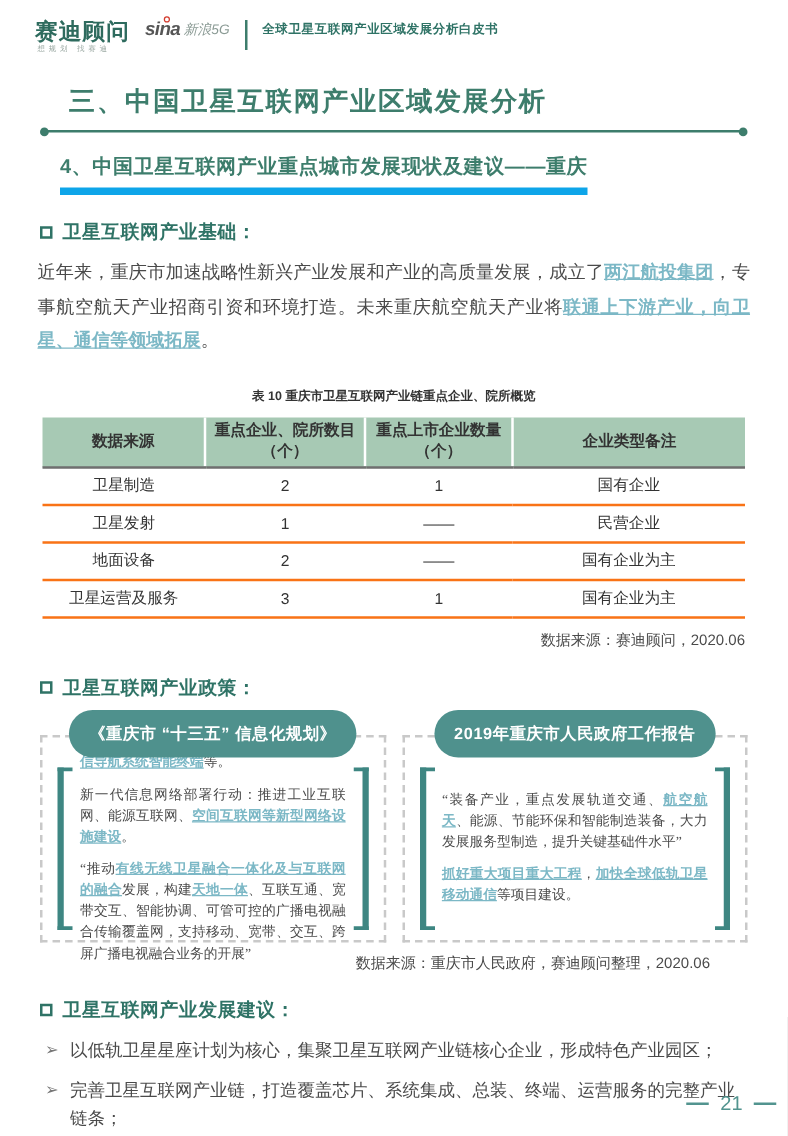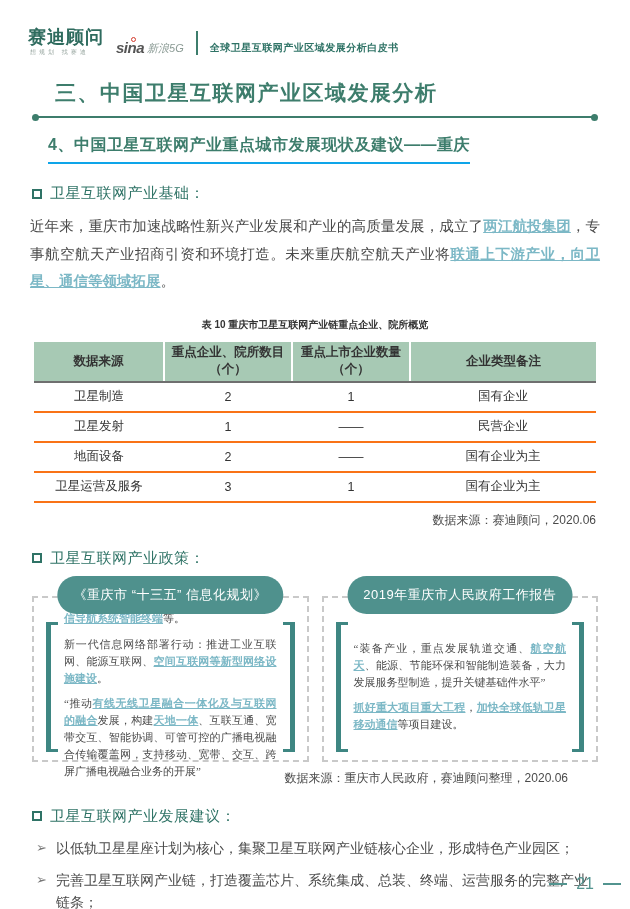--- a/index.html
+++ b/index.html
@@ -3,55 +3,55 @@
 <meta charset="utf-8">
 <style>
   * { margin:0; padding:0; box-sizing:border-box; }
   html,body { background:#e8e8e8; }
   .page {
     position:relative; width:630px; height:909px; margin:0 auto;
     background:#ffffff; overflow:hidden;
     font-family:"Liberation Sans", sans-serif; color:#4a4a4a;
   }
   
-  .header { display:flex; align-items:flex-end; padding:28px 0 0 28px; }
+  .header { display:flex; align-items:flex-start; padding:16px 0 0 28px; }
   .ccid-logo { display:flex; flex-direction:column; line-height:1; }
   .ccid-main { font-family:"Liberation Serif", serif; font-weight:bold; font-size:18px; color:#2e6b5e; letter-spacing:1px; }
   .ccid-tag { font-size:6px; color:#9aa8a2; letter-spacing:3px; margin-top:3px; padding-left:2px; }
   .sina-logo { display:flex; align-items:flex-end; margin-left:12px; position:relative; line-height:1; }
   .sina-word { font-style:italic; font-weight:bold; font-size:15px; color:#555; letter-spacing:-0.5px; }
   .sina-dot { position:absolute; top:-3px; left:15px; width:5px; height:5px; border:1.5px solid #d33a2c; border-radius:50%; }
   .sina-sub { font-size:11px; color:#8a9a94; font-style:italic; margin-left:3px; padding-bottom:1px; }
   .hdr-divider { width:2px; height:24px; background:#3d7d6c; margin:0 12px; }
   .doc-title { font-size:10px; font-weight:bold; color:#2f7366; letter-spacing:0.5px; }
   
   .section-title { margin:24px 0 0 55px; font-size:21px; font-weight:bold; color:#3d7d6c; letter-spacing:1.5px; }
   .section-rule { position:relative; height:2px; background:#3d7d6c; margin:9px 34px 0 34px; }
   .section-rule .dot { position:absolute; top:-2.5px; width:7px; height:7px; border-radius:50%; background:#3d7d6c; }
   .section-rule .dot.l { left:-2px; } .section-rule .dot.r { right:-2px; }
-  .subsection-title { display:inline-block; margin:17px 0 0 48px; font-size:16px; font-weight:bold; color:#3d7d6c; letter-spacing:0.5px; border-bottom:2px solid #0ea5e9; padding-bottom:6px; }
-  
-  .block-heading { display:flex; align-items:center; margin:20px 0 0 32px; font-size:15px; font-weight:normal; color:#2f7366; letter-spacing:0.5px; }
+  .subsection-title { display:inline-block; margin:17px 0 0 48px; font-size:16px; font-weight:bold; color:#3d7d6c; letter-spacing:0.5px; border-bottom:6px solid #0ea5e9; padding-bottom:6px; }
+  
+  .block-heading { display:flex; align-items:center; margin:20px 0 0 32px; font-size:15px; font-weight:bold; color:#2f7366; letter-spacing:0.5px; }
   .sq { width:10px; height:10px; border:2.5px solid #2f7366; margin-right:8px; flex:0 0 auto; }
   
   .para { margin:10px 30px 0 30px; font-size:14.5px; line-height:1.9; text-align:justify; color:#4a4a4a; }
   .hl { color:#7cb8c6; font-weight:bold; text-decoration:underline; }
   
   .table-title { margin-top:22px; text-align:center; font-size:10px; font-weight:bold; color:#333; }
   table { width:562px; margin:10px auto 0 auto; border-collapse:collapse; font-size:12.5px; color:#333; }
   thead th { background:#a7c9b4; height:40px; font-weight:bold; white-space:pre-line; line-height:1.35; border-left:2px solid #ffffff; border-bottom:2px solid #6f6f6f; vertical-align:middle; }
   thead th:first-child { border-left:none; }
   tbody td { height:30px; text-align:center; border-bottom:2px solid #f97316; }
   
   .source { text-align:right; font-size:12px; color:#4a4a4a; margin:9px 34px 0 0; }
   .source.src2 { margin-right:62px; margin-top:8px; }
   
   .policy-cols { display:flex; gap:13px; margin:8px 32px 0 32px; }
   .policy-col { flex:1; position:relative; padding-top:20px; }
-  .pill { position:absolute; top:0; left:50%; transform:translateX(-50%); z-index:2; background:#4f918d; color:#fff; font-weight:normal; font-size:13px; padding:10px 16px; border-radius:22px; white-space:nowrap; letter-spacing:0.5px; }
+  .pill { position:absolute; top:0; left:50%; transform:translateX(-50%); z-index:2; background:#4f918d; color:#fff; font-weight:bold; font-size:13px; padding:10px 16px; border-radius:22px; white-space:nowrap; letter-spacing:0.5px; }
   .dashed-box { border:2px dashed #c9c9c9; background:#fff; height:166px; padding:24px 12px 8px 12px; position:relative; }
   .box-inner { position:relative; height:100%; padding:4px 18px; display:flex; flex-direction:column; justify-content:center; }
   .bracket { position:absolute; top:0; bottom:0; width:12px; }
   .bracket.left { left:0; border-left:5px solid #3e8682; border-top:3px solid #3e8682; border-bottom:3px solid #3e8682; }
   .bracket.right { right:0; border-right:5px solid #3e8682; border-top:3px solid #3e8682; border-bottom:3px solid #3e8682; }
   .box-para { font-family:"Liberation Serif", serif; font-size:11px; line-height:1.55; color:#4a4a4a; margin:4px 0; text-align:justify; }
   
   .sugg-list { list-style:none; margin:12px 30px 0 36px; }
   .sugg-item { display:flex; font-size:14px; line-height:1.55; color:#4a4a4a; margin-bottom:11px; }
   .arrow { color:#777; margin-right:9px; flex:0 0 auto; font-size:13px; }

